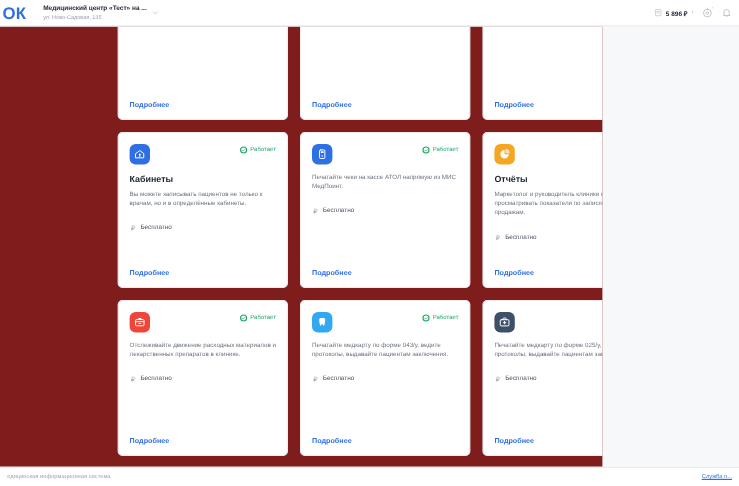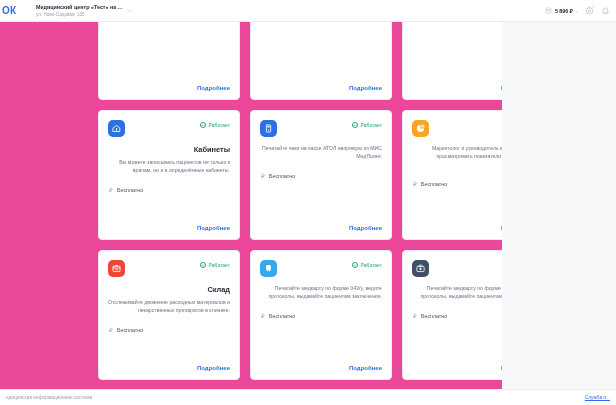--- a/index.html
+++ b/index.html
@@ -15,21 +15,21 @@
   .header {
     position: absolute; top: 0; left: 0;
     width: 616px; height: 22px;
     background: #ffffff;
     border-bottom: 1px solid #e9ebef;
     display: flex; align-items: center;
     z-index: 20;
   }
   .logo {
     width: 36px; flex: 0 0 36px;
-    font-size: 10px; font-weight: 700; color: #2f6fe4;
+    font-size: 14px; font-weight: 700; color: #2f6fe4;
     letter-spacing: .3px; padding-left: 2px;
     overflow: hidden; white-space: nowrap;
   }
   .clinic {
     display: flex; align-items: center; gap: 4px;
     min-width: 0;
   }
   .clinic-txt { min-width: 0; }
   .clinic-name {
     font-size: 5.4px; color: #1d2433; font-weight: 600;
@@ -57,23 +57,22 @@
   .dot {
     position: absolute; top: -1px; right: -1px;
     width: 3.4px; height: 3.4px; border-radius: 50%;
     background: #f0453a; border: .6px solid #fff;
   }
 
   
   .main {
     position: absolute; top: 22px; left: 0;
     width: 502px; height: 367px;
-    background: #ec4899;
+    background: #7f1d1d;
     overflow: hidden;
-    text-align: right;
   }
   .grid {
     position: absolute; left: 98px; top: -52px;
     width: 447px;
     display: grid;
     grid-template-columns: repeat(3, 142px);
     column-gap: 10px;
     row-gap: 10px;
   }
   .card {
@@ -277,20 +276,21 @@
             </div>
             <div class="status">
               <span class="ring">
                 <svg viewBox="0 0 8 8" width="4.4" height="4.4">
                   <path d="M2 4.2l1.3 1.3L6.1 2.7" fill="none" stroke="#25a86a" stroke-width="1.2" stroke-linecap="round" stroke-linejoin="round"></path>
                 </svg>
               </span>
               <span>Работает</span>
             </div>
           </div>
+          <div class="card-title">Отчёты</div>
           <div class="card-desc">Маркетолог и руководитель клиники могут просматривать показатели по записям и продажам.</div>
           <div class="price">
             <span class="rub">
               <svg viewBox="0 0 10 10" width="6" height="6">
                 <path d="M3.4 8V2.2h2.1a1.7 1.7 0 010 3.4H3.4M2.6 5.6h3M2.6 6.9h2.6" fill="none" stroke="#6d7484" stroke-width="1" stroke-linecap="round"></path>
               </svg>
             </span>
             <span>Бесплатно</span>
           </div>
           <div class="more">Подробнее</div>
@@ -307,21 +307,20 @@
             </div>
             <div class="status">
               <span class="ring">
                 <svg viewBox="0 0 8 8" width="4.4" height="4.4">
                   <path d="M2 4.2l1.3 1.3L6.1 2.7" fill="none" stroke="#25a86a" stroke-width="1.2" stroke-linecap="round" stroke-linejoin="round"></path>
                 </svg>
               </span>
               <span>Работает</span>
             </div>
           </div>
-          <div class="card-title">Склад</div>
           <div class="card-desc">Отслеживайте движение расходных материалов и лекарственных препаратов в клинике.</div>
           <div class="price">
             <span class="rub">
               <svg viewBox="0 0 10 10" width="6" height="6">
                 <path d="M3.4 8V2.2h2.1a1.7 1.7 0 010 3.4H3.4M2.6 5.6h3M2.6 6.9h2.6" fill="none" stroke="#6d7484" stroke-width="1" stroke-linecap="round"></path>
               </svg>
             </span>
             <span>Бесплатно</span>
           </div>
           <div class="more">Подробнее</div>

